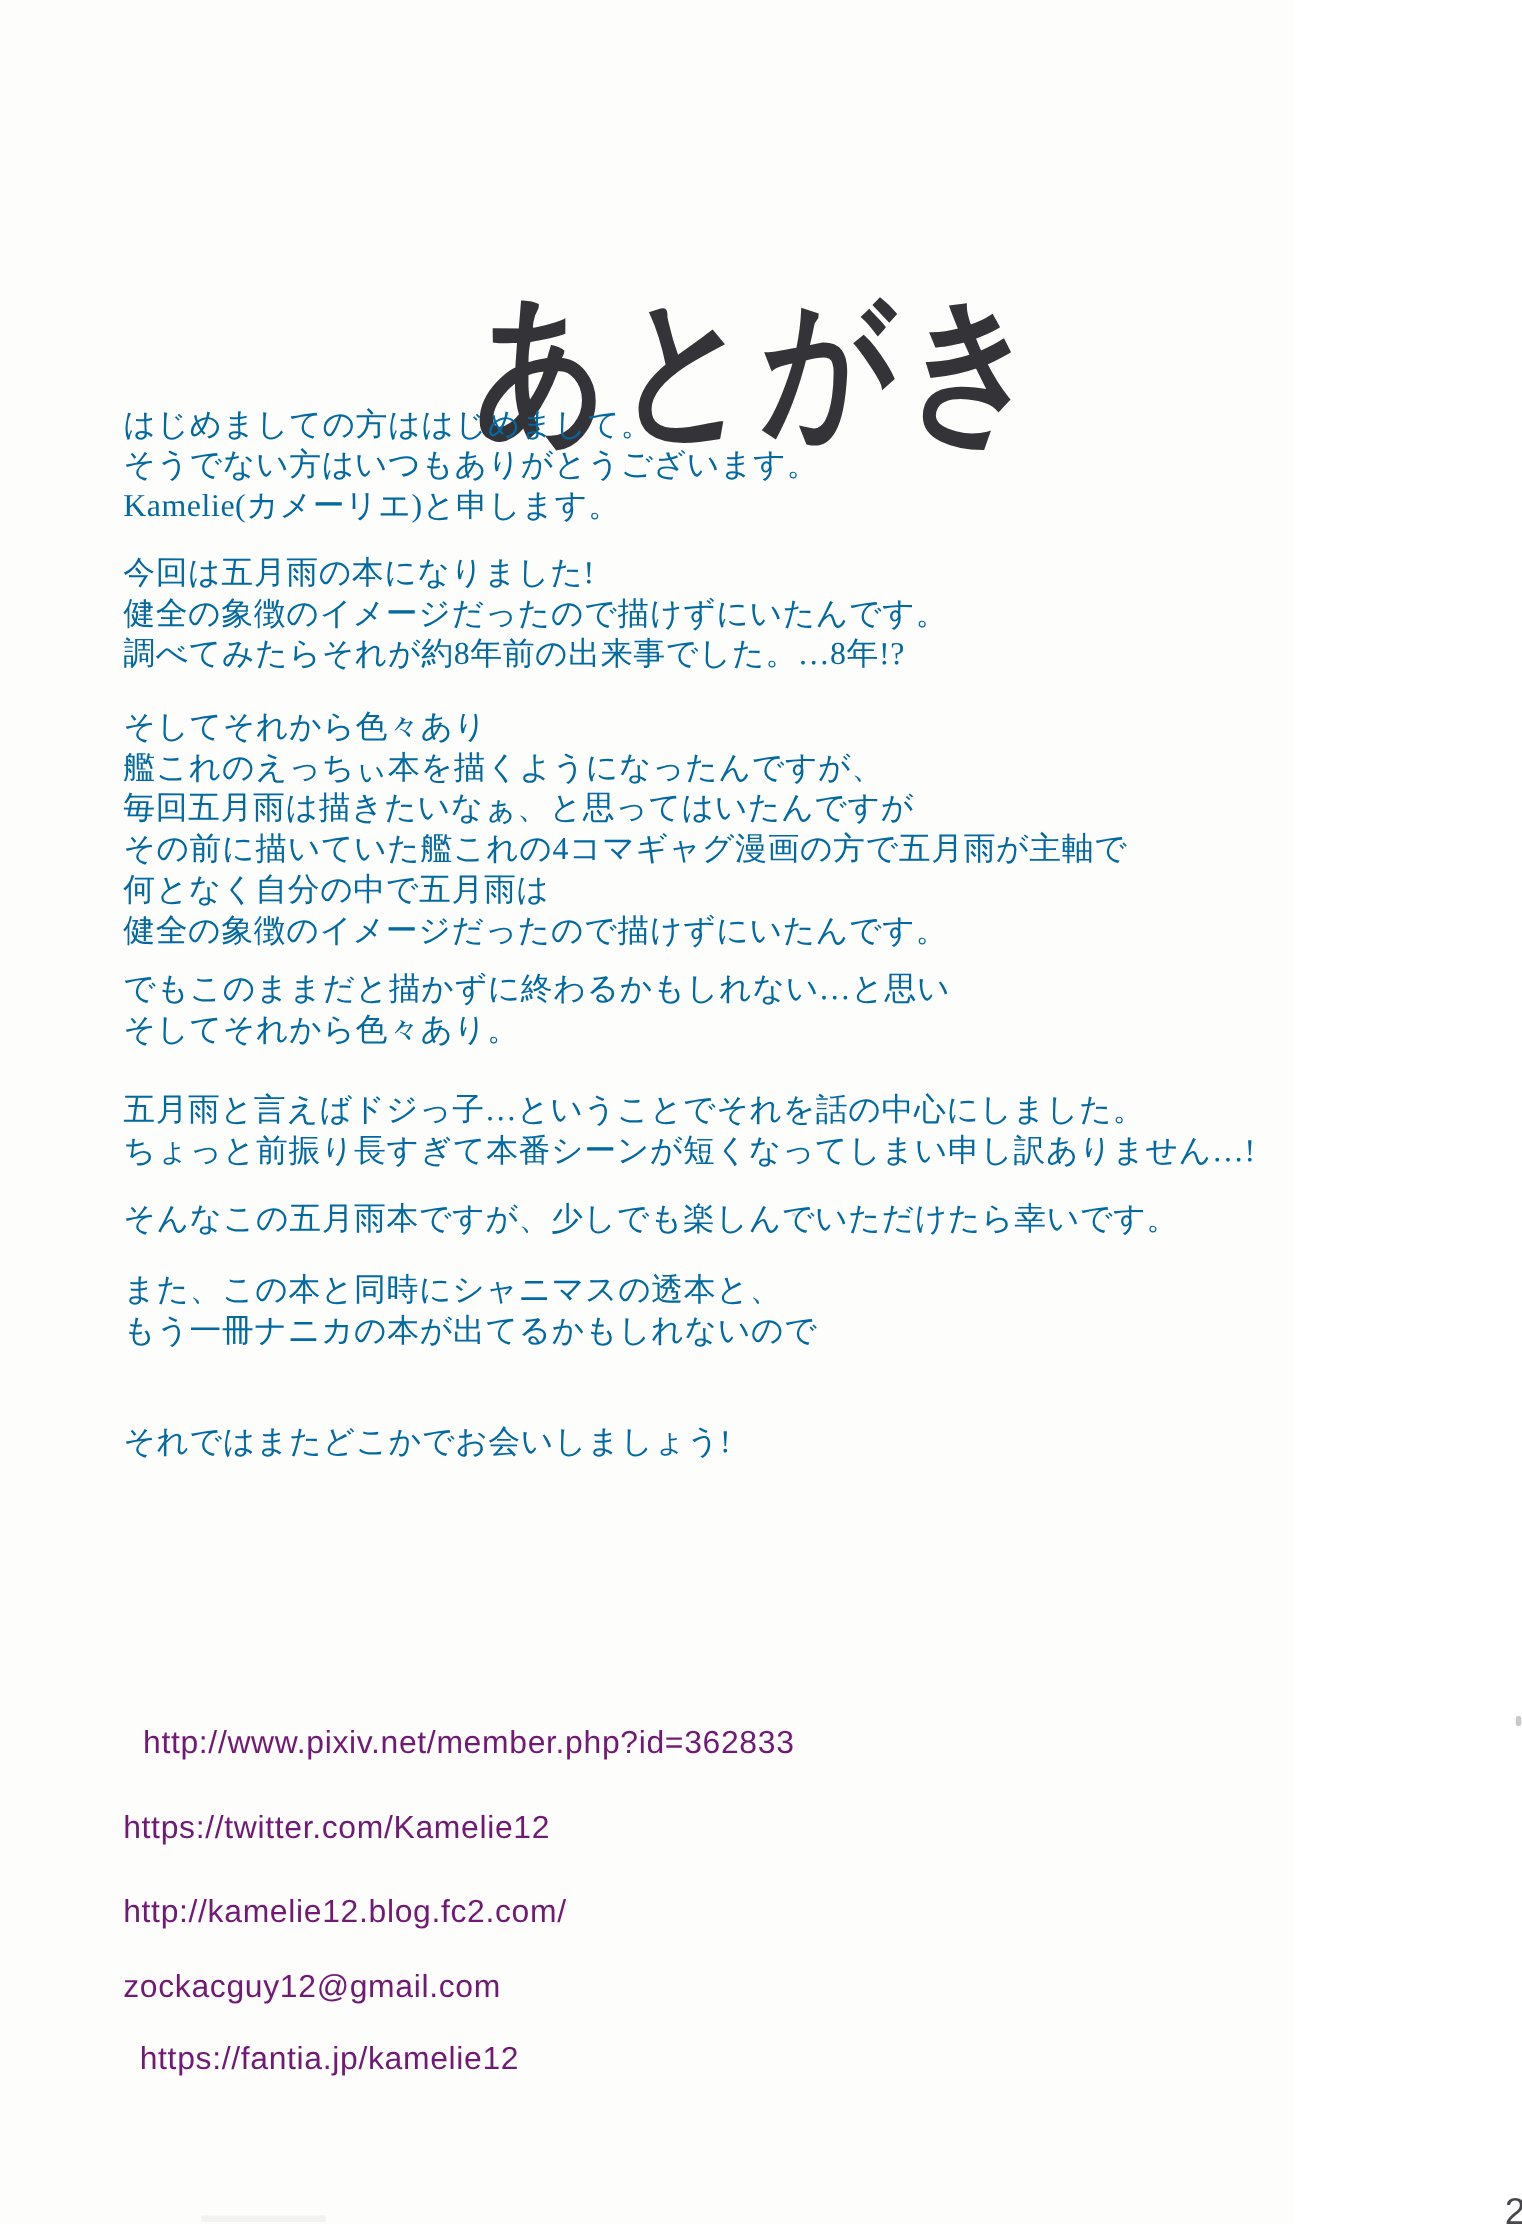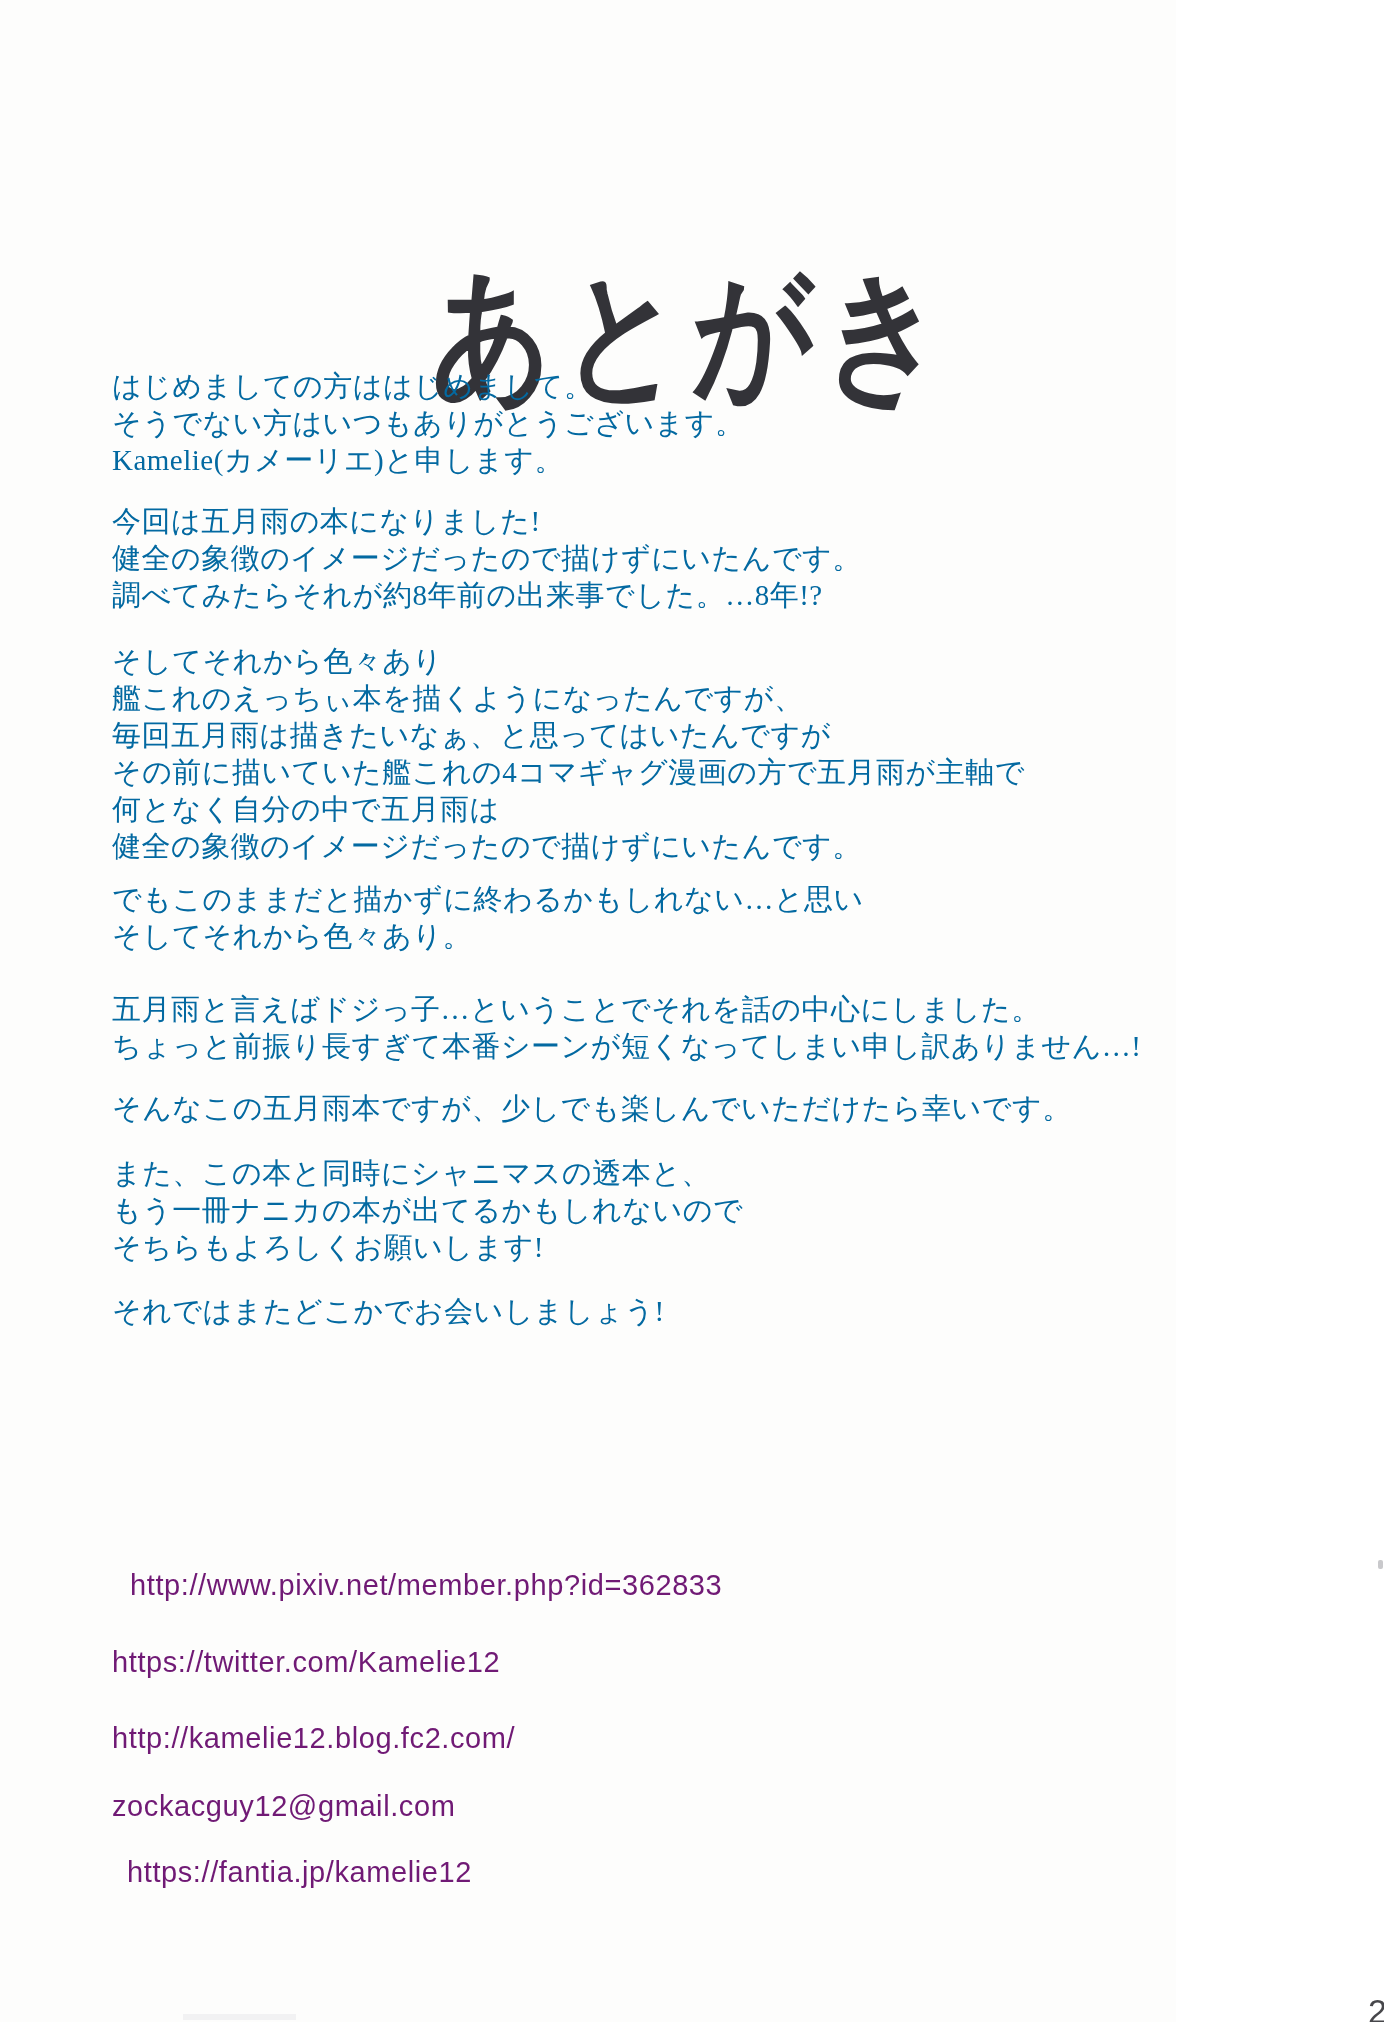--- a/index.html
+++ b/index.html
@@ -130,21 +130,20 @@
     <span class="line">ちょっと前振り長すぎて本番シーンが短くなってしまい申し訳ありません…!</span>
   </div>
 
   <div class="para" style="top:1090px">
     <span class="line">そんなこの五月雨本ですが、少しでも楽しんでいただけたら幸いです。</span>
   </div>
 
   <div class="para" style="top:1155px">
     <span class="line">また、この本と同時にシャニマスの透本と、</span>
     <span class="line">もう一冊ナニカの本が出てるかもしれないので</span>
-    <span class="line">そちらもよろしくお願いします!</span>
   </div>
 
   <div class="para" style="top:1293px">
     <span class="line">それではまたどこかでお会いしましょう!</span>
   </div>
 
   <div class="url" style="top:1568px; left:130px">http://www.pixiv.net/member.php?id=362833</div>
   <div class="url" style="top:1645px; left:112px">https://twitter.com/Kamelie12</div>
   <div class="url" style="top:1721px; left:112px">http://kamelie12.blog.fc2.com/</div>
   <div class="url" style="top:1789px; left:112px">zockacguy12@gmail.com</div>

